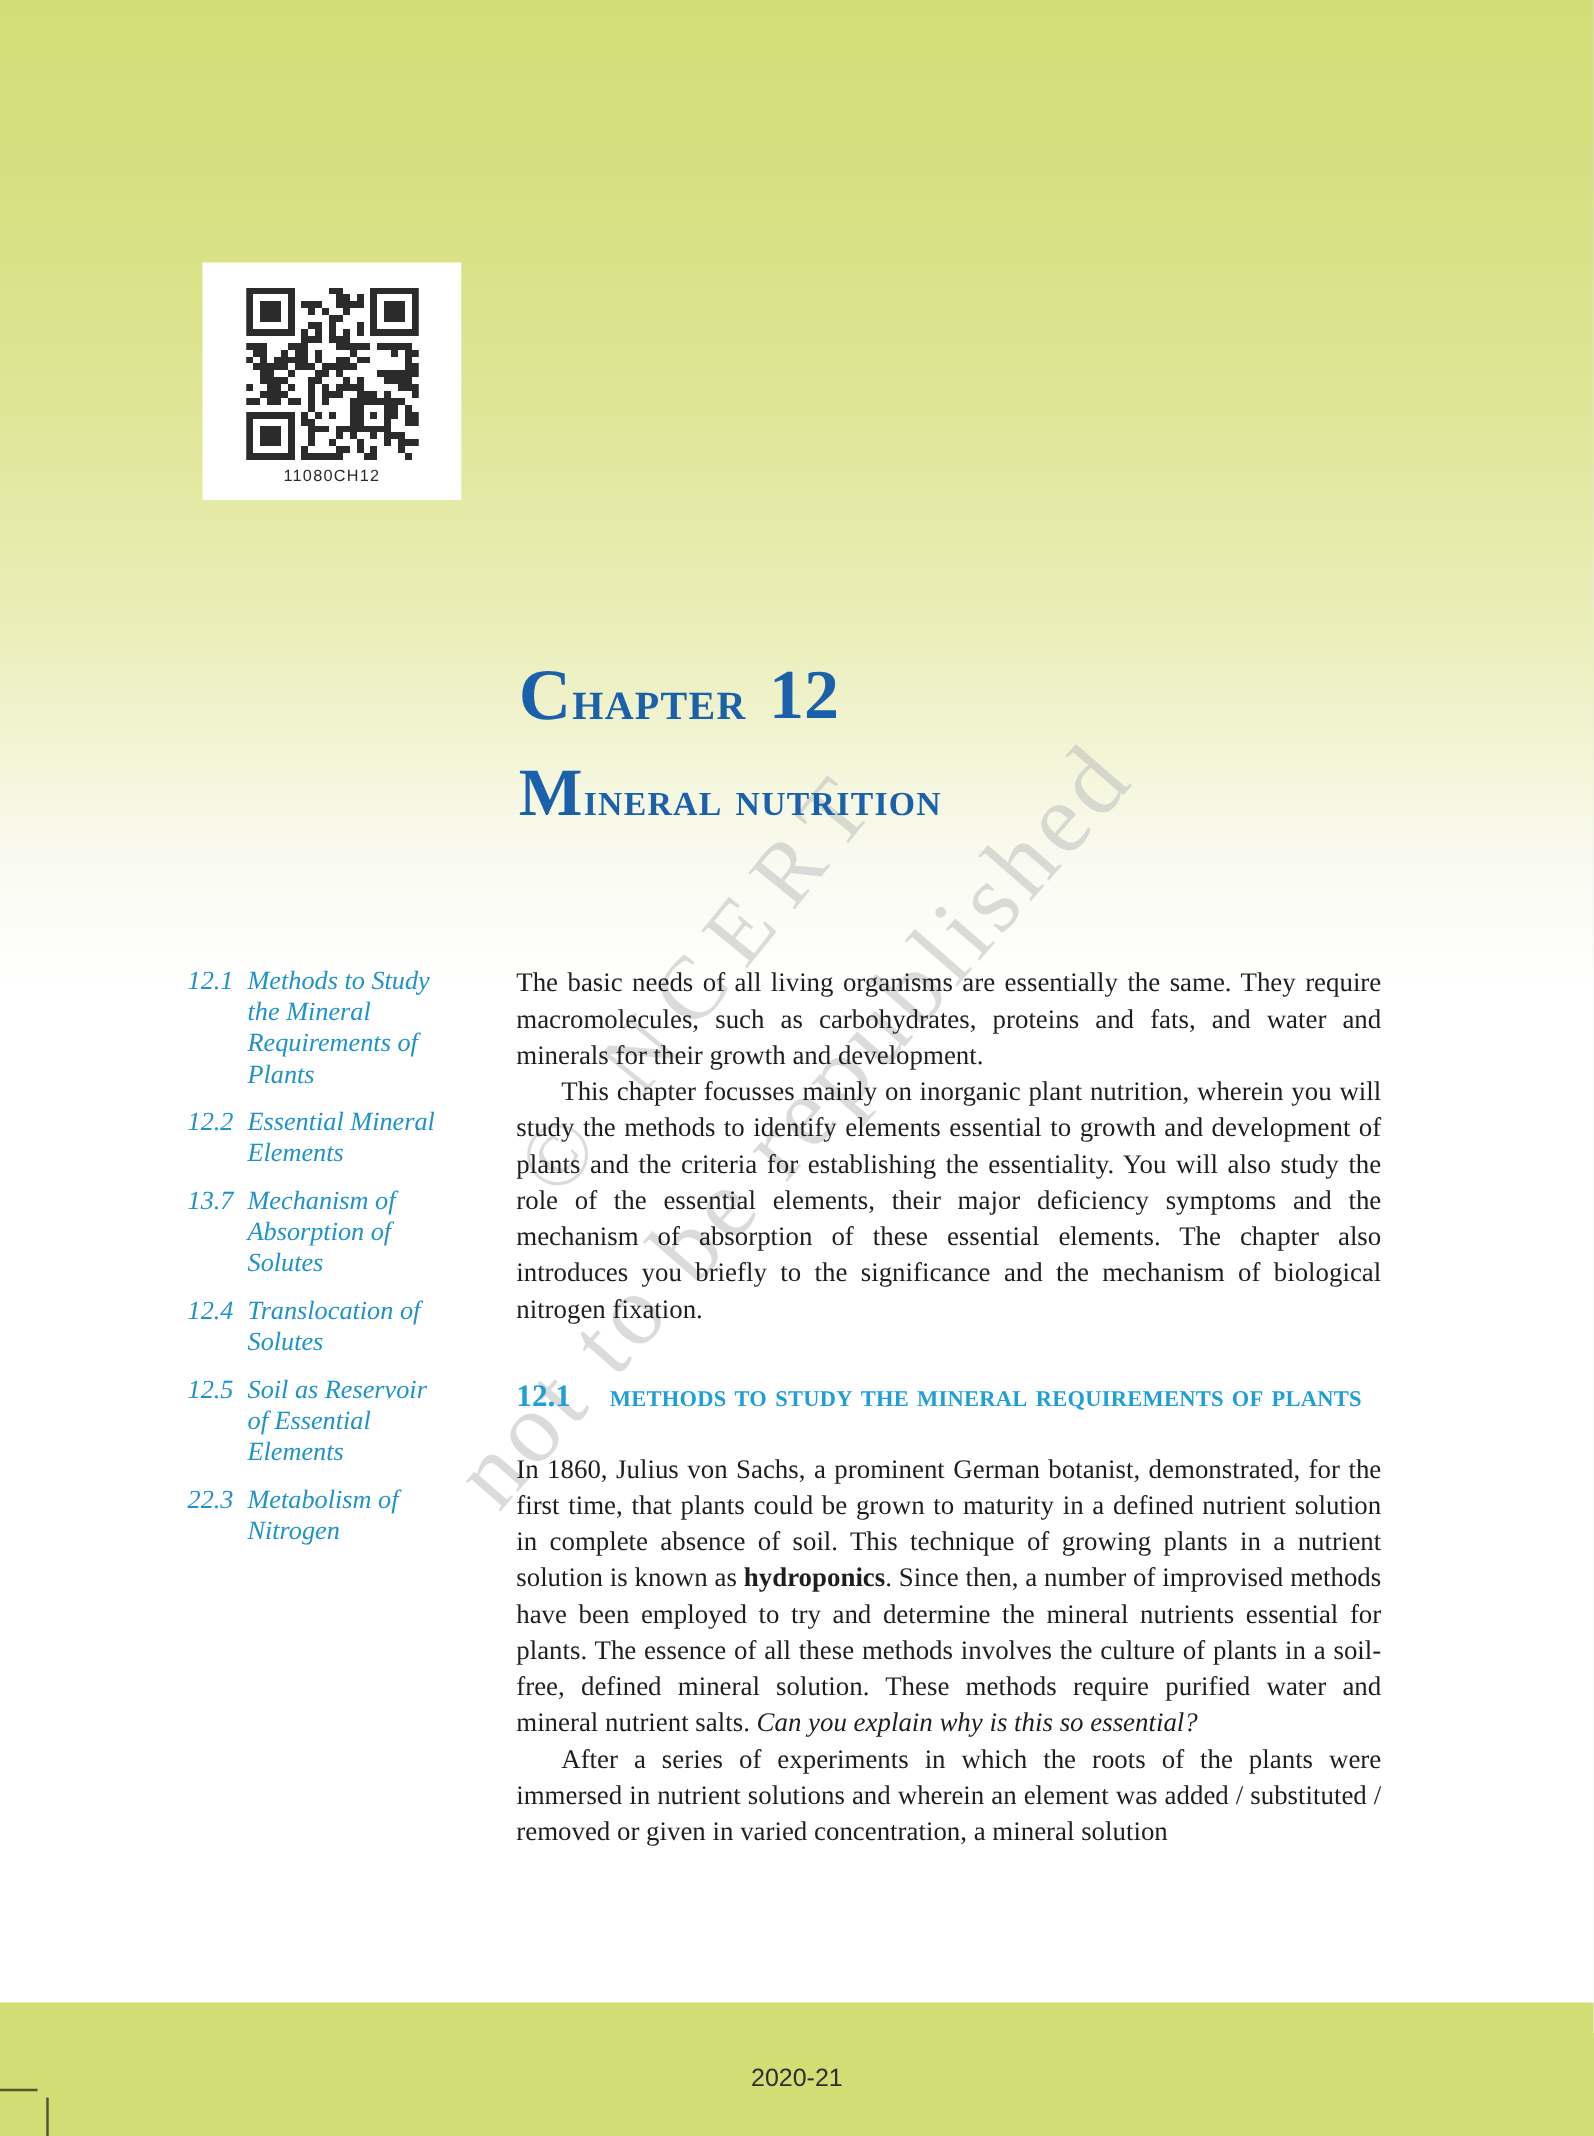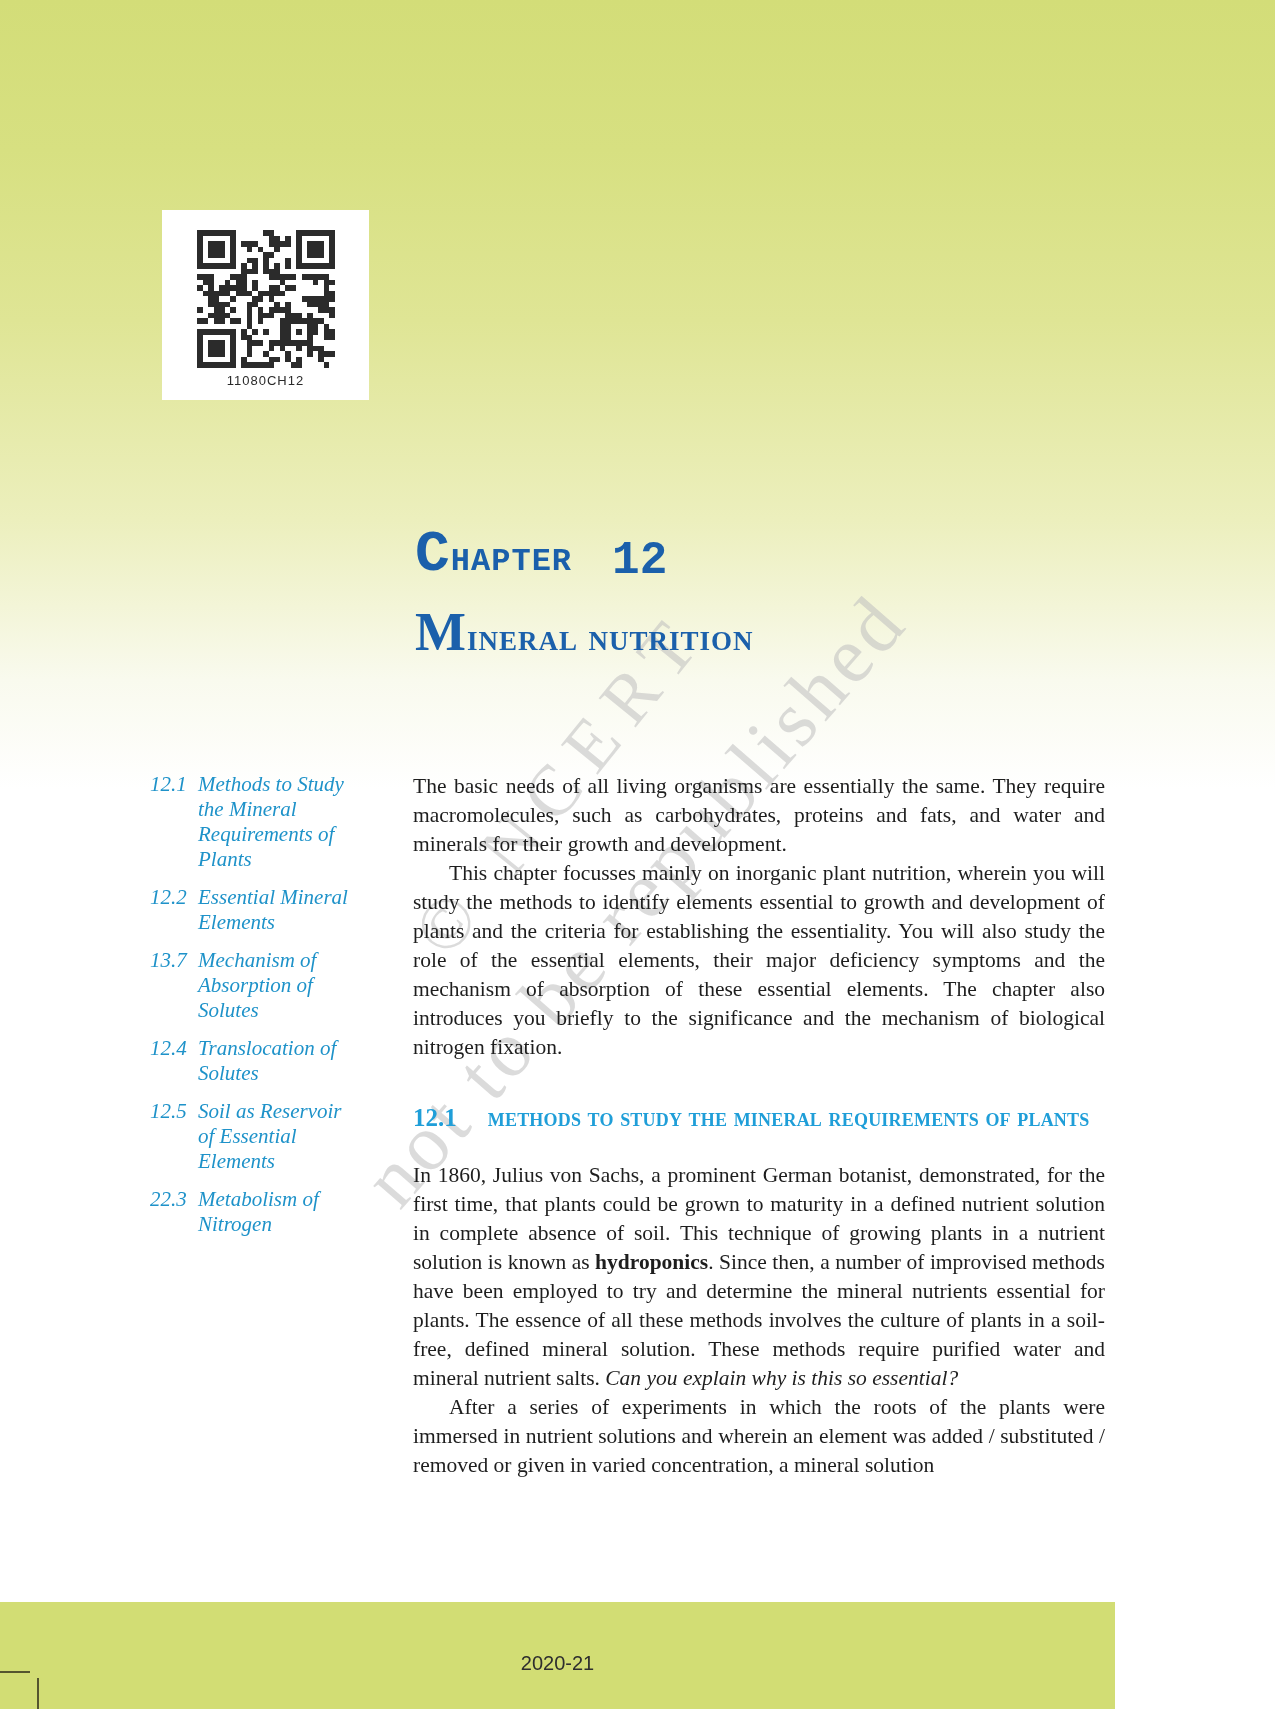--- a/index.html
+++ b/index.html
@@ -11,24 +11,24 @@
   
   .qr-box{
     position:absolute;left:162px;top:210px;width:207px;height:190px;background:#ffffff;
     display:flex;flex-direction:column;align-items:center;justify-content:flex-start;
     padding-top:20px;box-sizing:border-box;z-index:2;
   }
   .qr-code{width:138px;height:138px;}
   .qr-label{font-family:"Liberation Sans", sans-serif;font-size:13px;color:#2a2a2a;margin-top:5px;letter-spacing:1px;}
   
   .chapter-head{position:absolute;left:415px;top:522px;z-index:2;color:#1b60ab;}
-  .chapter-line1{display:flex;align-items:flex-end;font-family:Liberation Mono, monospace;}
+  .chapter-line1{display:flex;align-items:center;}
   .chapter-label{font-variant:small-caps;text-transform:lowercase;font-size:46px;font-weight:700;letter-spacing:1px;}
   .chapter-label::first-letter{font-size:58px;text-transform:uppercase;}
-  .chapter-number{font-size:46px;font-weight:700;margin-left:40px;}
+  .chapter-number{font-size:56px;font-weight:700;margin-left:18px;}
   .chapter-title{font-variant:small-caps;text-transform:lowercase;font-size:38px;font-weight:700;letter-spacing:1px;margin-top:14px;}
   .chapter-title::first-letter{font-size:54px;text-transform:uppercase;}
   
   .toc{position:absolute;left:150px;top:772px;width:210px;z-index:2;color:#1e92c9;font-style:italic;font-size:21px;line-height:25px;}
   .toc-item{display:flex;margin-bottom:13px;}
   .toc-num{width:48px;flex:none;}
   .toc-label{width:150px;}
   
   .main-col{position:absolute;left:368px;top:772px;width:692px;z-index:2;color:#1e1e1e;font-size:21.5px;line-height:29px;margin-left:45px;}
   .para{text-align:justify;margin:0;}
@@ -36,21 +36,21 @@
   .bold{font-weight:700;}
   .italic{font-style:italic;}
   .section-heading{display:flex;align-items:baseline;margin-top:41px;margin-bottom:29px;color:#1f9ed8;white-space:nowrap;}
   .section-num{font-weight:700;font-size:25px;flex:none;}
   .section-title{font-weight:700;font-size:25px;font-variant:small-caps;text-transform:lowercase;margin-left:31px;letter-spacing:0.2px;}
   
   .watermark{position:absolute;z-index:1;color:#bfbfbf;opacity:0.55;pointer-events:none;text-align:center;}
   .wm-ncert{left:250px;top:742px;width:620px;font-size:72px;letter-spacing:16px;transform:rotate(-51deg);}
   .wm-notto{left:30px;top:855px;width:1210px;font-size:80px;letter-spacing:5px;transform:rotate(-49deg);}
   
-  .footer-band{position:absolute;left:0;top:1602px;width:1115px;height:107px;background:#d2dd74;z-index:2;}
+  .footer-band{position:absolute;left:0;top:1602px;width:1275px;height:107px;background:#d2dd74;z-index:2;}
   .footer-year{position:absolute;left:0;top:50px;width:100%;text-align:center;font-family:"Liberation Sans", sans-serif;font-size:20px;color:#2e2e2e;}
   .corner-h{position:absolute;left:0;top:69px;width:30px;height:2px;background:#55552e;}
   .corner-v{position:absolute;left:37px;top:76px;width:2px;height:31px;background:#55552e;}
 </style>
 </head>
 <body>
 
 <div class="page">
 
   <div class="watermark wm-ncert">© NCERT</div>

